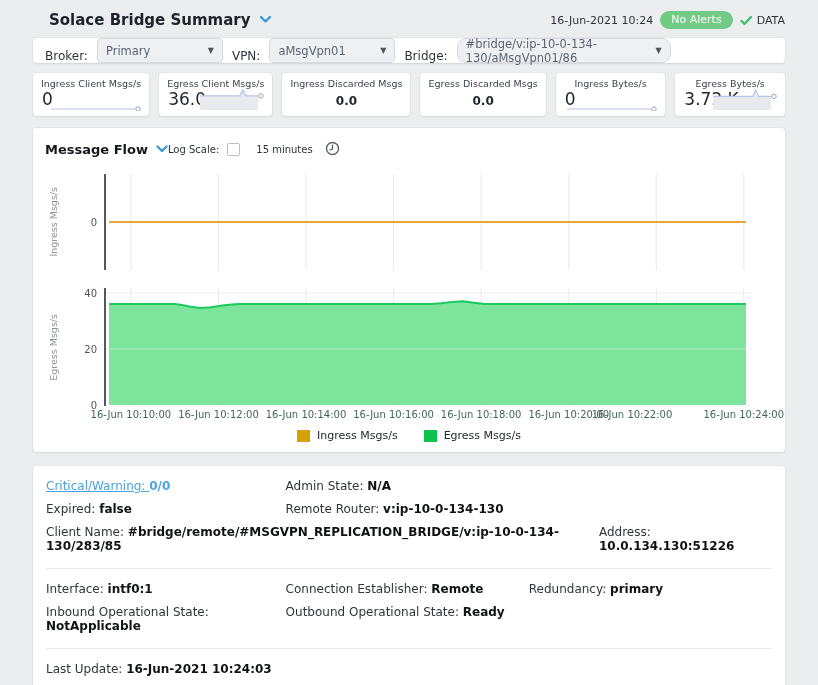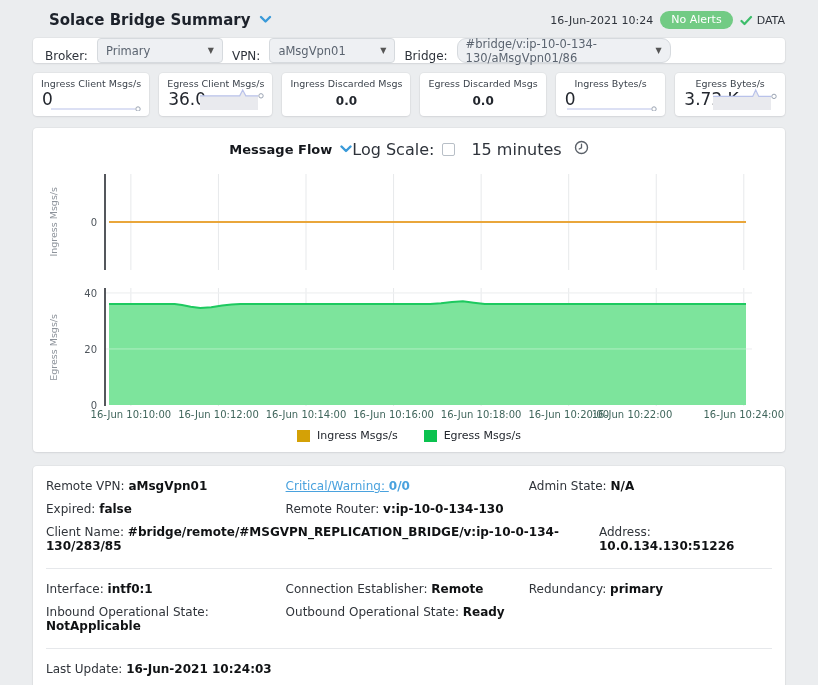--- a/index.html
+++ b/index.html
@@ -42,24 +42,24 @@
   .sel-bridge { width: 214px; border-radius: 9px; }
   
   .metrics { display: flex; gap: 10px; margin-top: 10px; }
   .mcard { flex: 1; position: relative; height: 43px; padding: 5px 8px 4px; }
   .mlabel { display: block; text-align: center; font-size: 9.5px; color: #3c434c; white-space: nowrap; }
   .mvalue { position: absolute; left: 9px; top: 16px; font-size: 17px; color: #23272e; }
   .mcard.center .mvalue { position: static; display: block; text-align: center; font-size: 12px; font-weight: bold; margin-top: 5px; }
   .spark { position: absolute; bottom: 5px; right: 8px; display: block; }
   
   .mf-card { margin-top: 12px; padding: 10px 12px 10px; }
-  .mf-header { display: flex; justify-content: center; align-items: center; height: 22px; }
+  .mf-header { display: flex; justify-content: flex-start; align-items: center; height: 22px; }
   .mf-title-wrap { display: flex; align-items: center; gap: 8px; }
   .mf-title { font-size: 13px; font-weight: bold; color: #15181d; }
-  .mf-controls { display: flex; align-items: center; gap: 8px; font-size: 16px; color: #2e333b; }
+  .mf-controls { display: flex; align-items: center; gap: 8px; font-size: 10px; color: #2e333b; }
   .checkbox { width: 13px; height: 13px; border: 1px solid #b8bfc7; border-radius: 2px; background: #fff; cursor: pointer; }
   .range-label { margin-left: 8px; }
   .clock { margin-left: 4px; cursor: pointer; }
   .charts { margin-top: 14px; }
   .chart-row { display: flex; align-items: stretch; }
   .ylab-col { width: 16px; display: flex; align-items: center; justify-content: center; }
   .ylab { writing-mode: vertical-rl; transform: rotate(180deg); font-size: 9.5px; color: #8d939b; white-space: nowrap; }
   .ticks { width: 43px; position: relative; font-size: 10px; color: #4e555c; }
   .ticks span { position: absolute; right: 7px; transform: translateY(-50%); }
   svg.plot { display: block; }
@@ -261,21 +261,20 @@
           <span class="lg-swatch" style="background: rgb(11, 194, 79);"></span>
           <span>Egress Msgs/s</span>
         </span>
       </div>
     </div>
   </div>
 
   <div class="card info-card">
       <div class="info-section">
         <div class="info-row grid3">
-          <div><span class="fl">Remote VPN: </span><span class="fv">aMsgVpn01</span></div>
           <div class="link"><span class="fl">Critical/Warning: </span><span class="fv">0/0</span></div>
           <div><span class="fl">Admin State: </span><span class="fv">N/A</span></div>
         </div>
         <div class="info-row grid3">
           <div><span class="fl">Expired: </span><span class="fv">false</span></div>
           <div><span class="fl">Remote Router: </span><span class="fv">v:ip-10-0-134-130</span></div>
           <div></div>
         </div>
         <div class="info-row flow">
           <div><span class="fl">Client Name: </span><span class="fv">#bridge/remote/#MSGVPN_REPLICATION_BRIDGE/v:ip-10-0-134-130/283/85</span></div>

